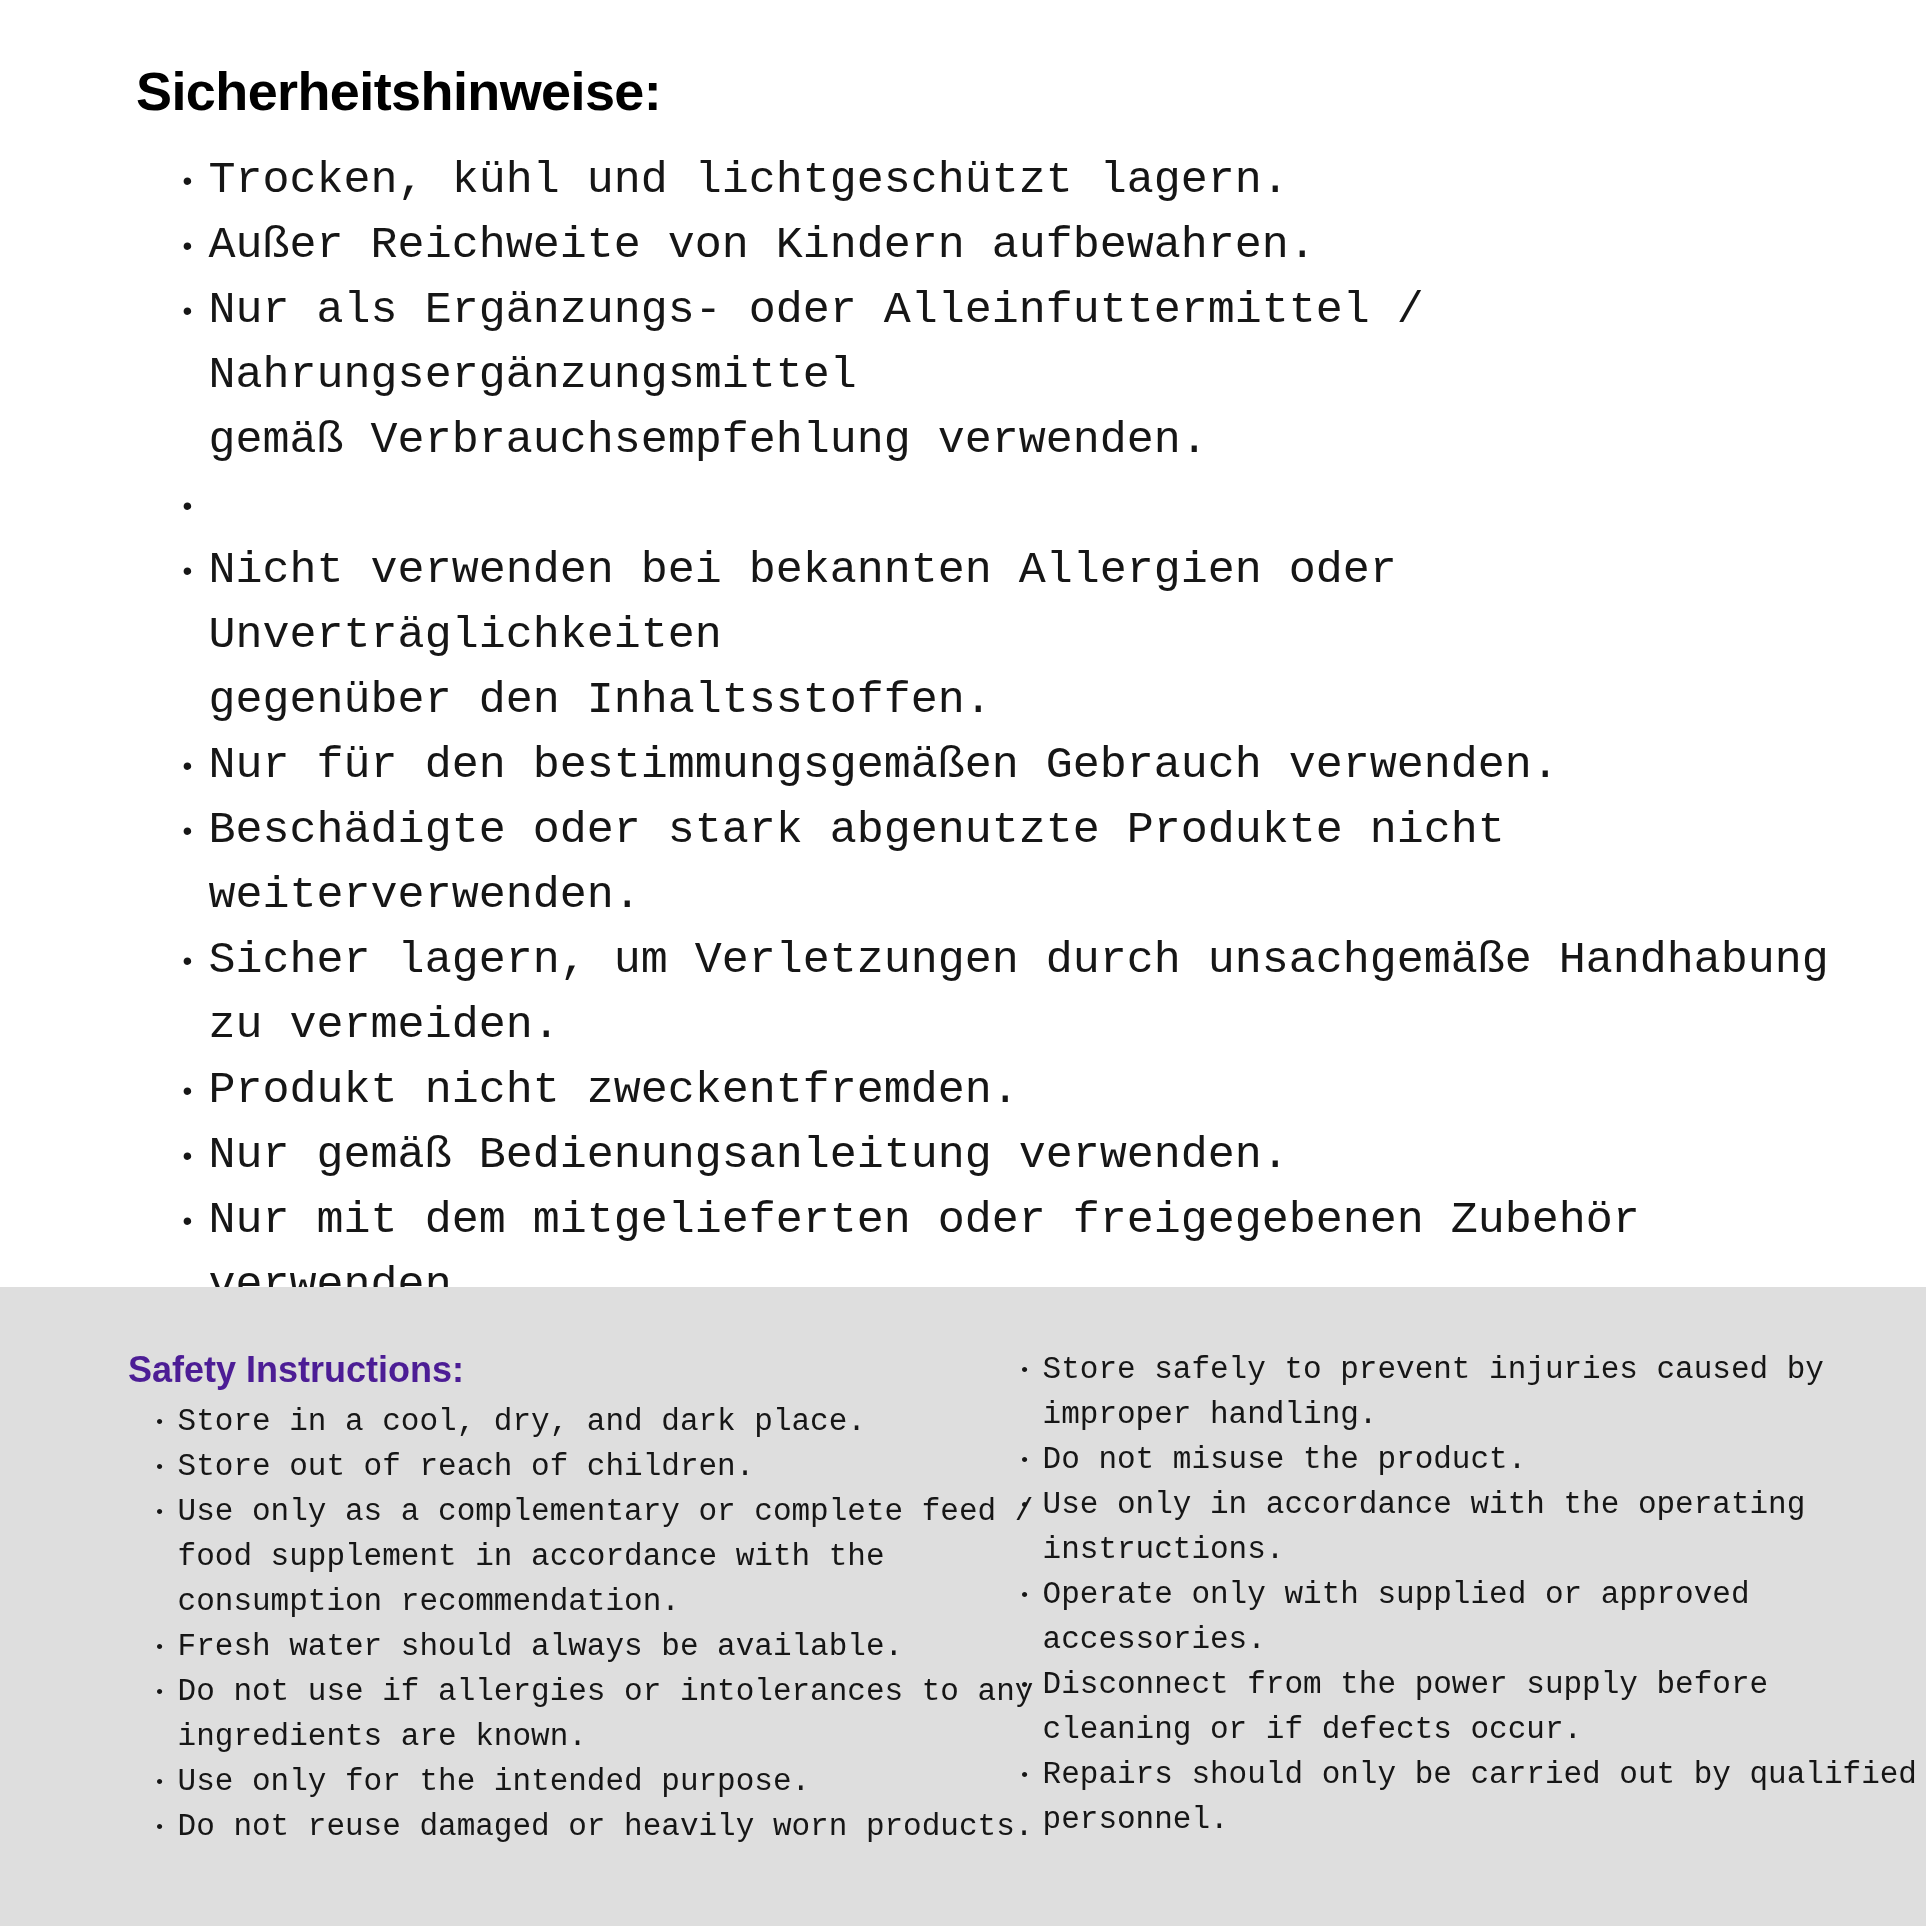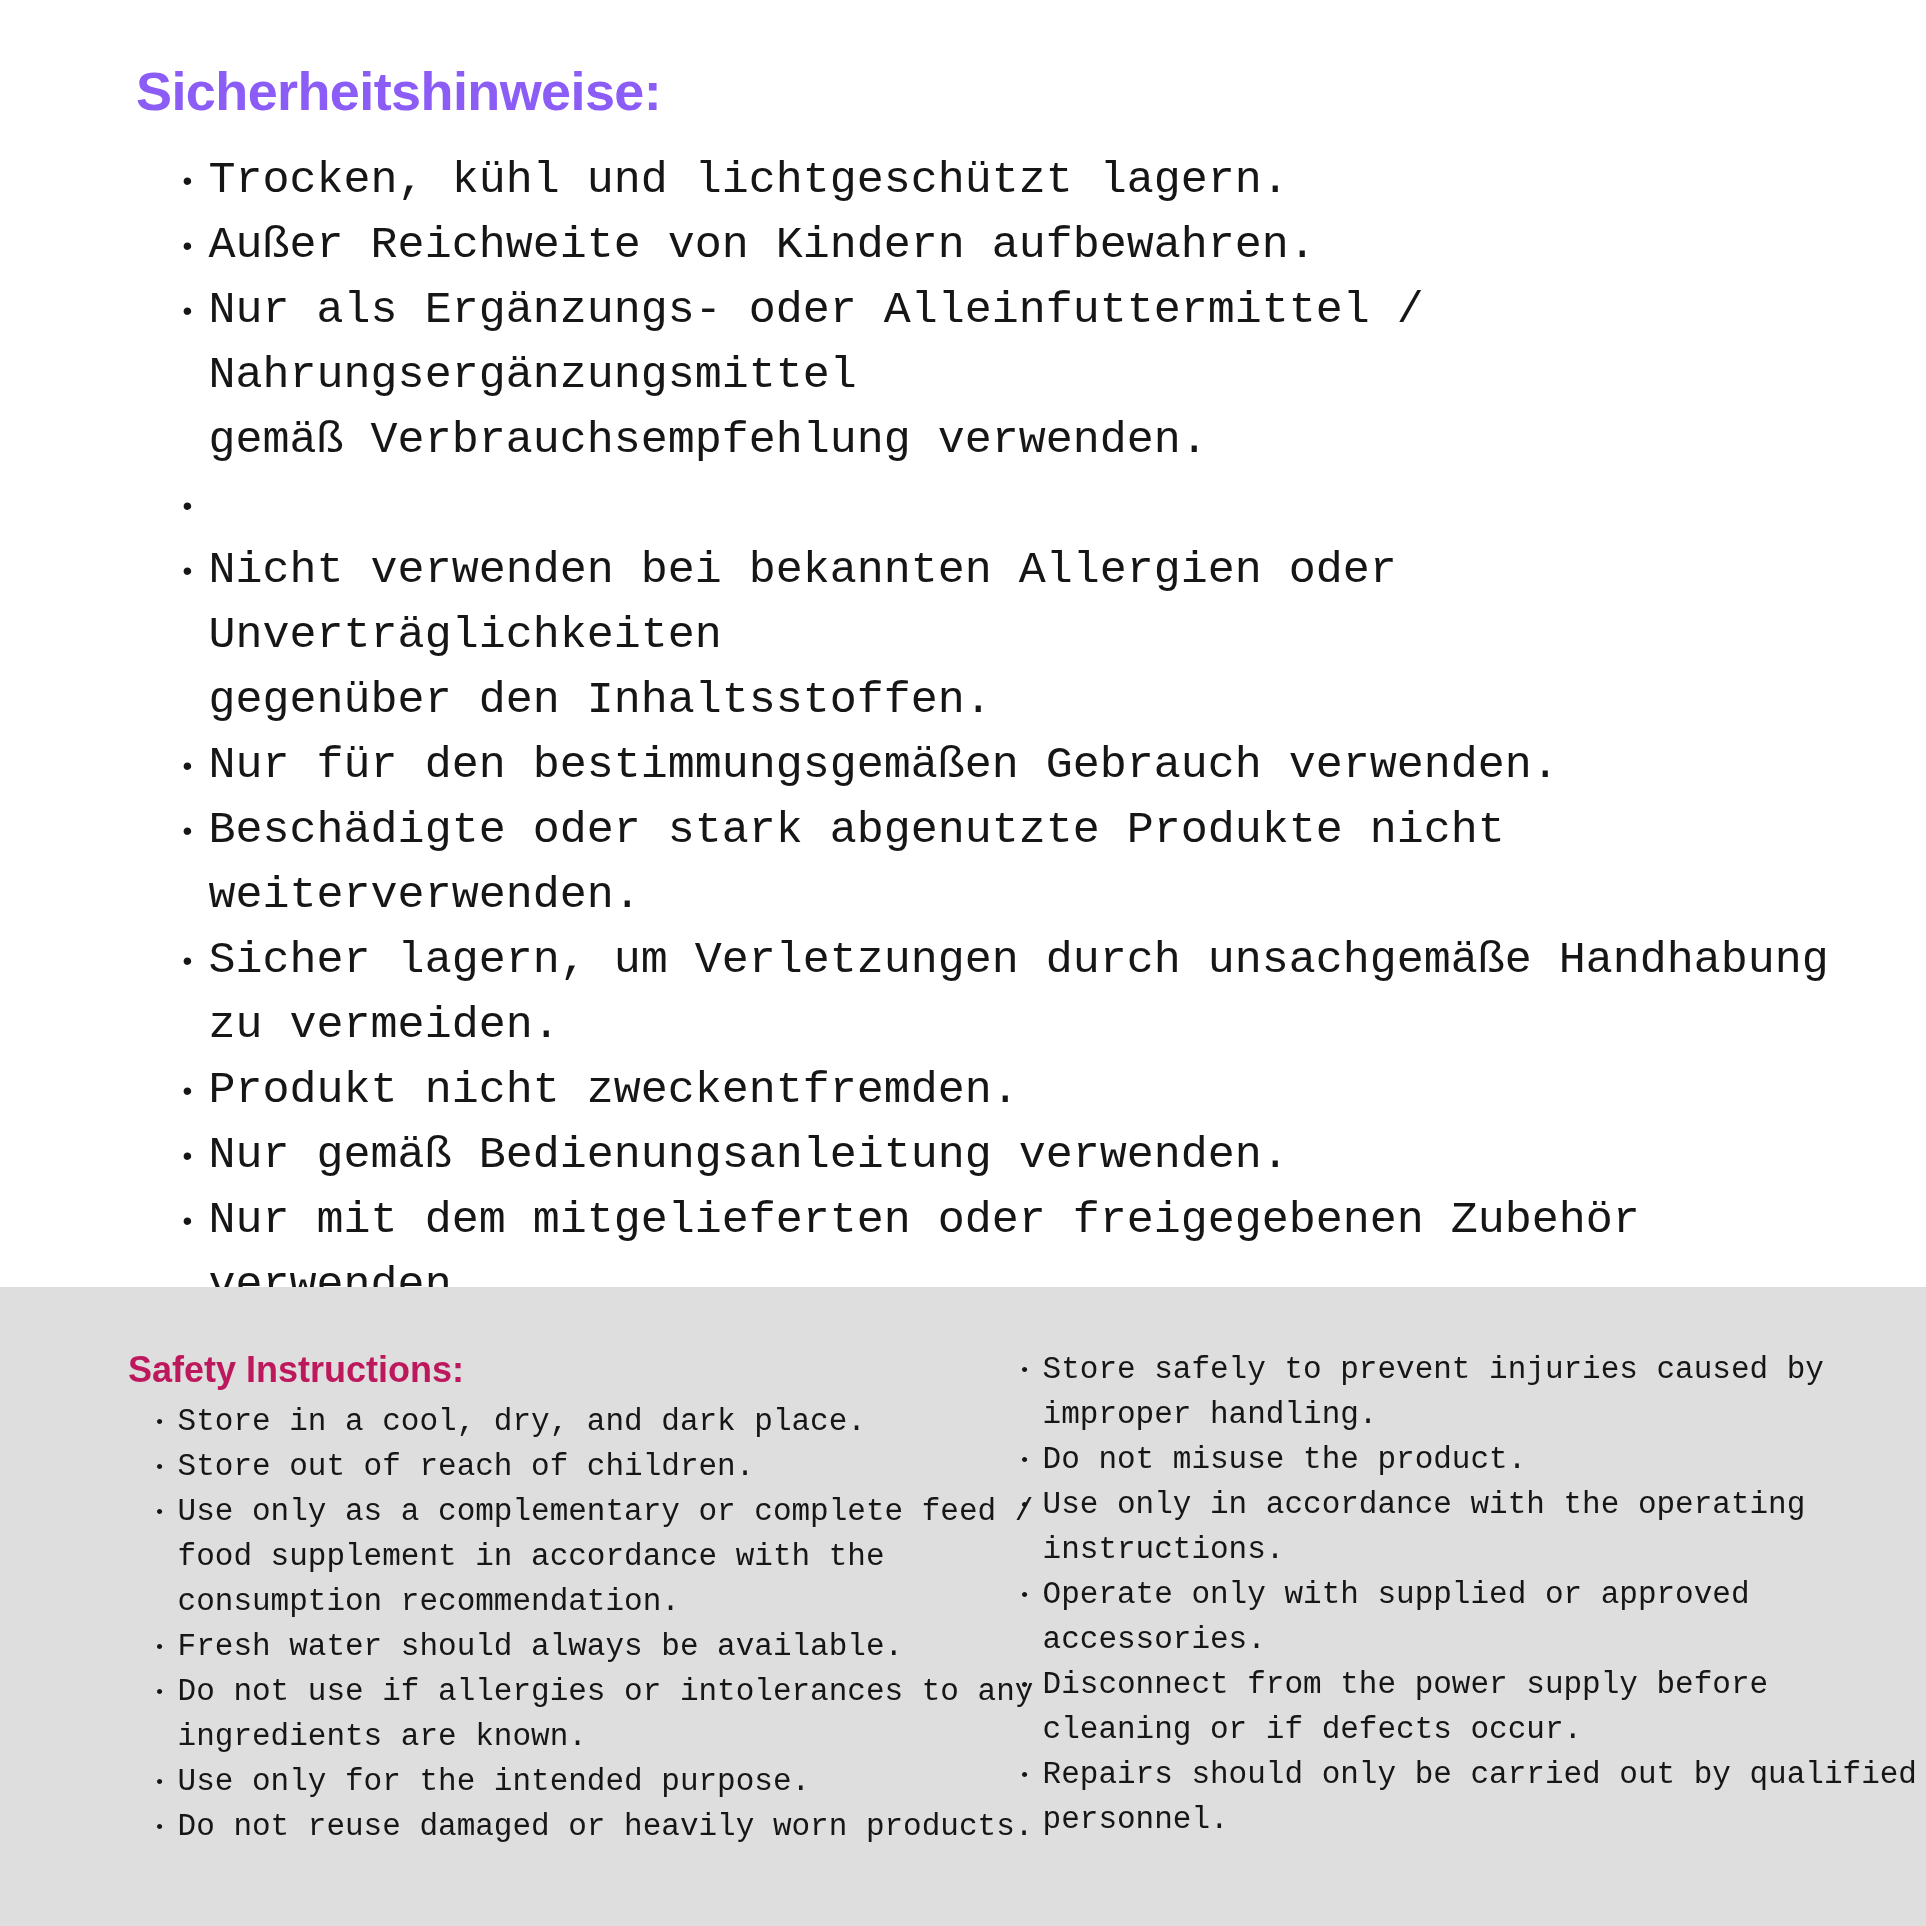--- a/index.html
+++ b/index.html
@@ -27,21 +27,21 @@
   }
   .de-heading {
     position: absolute;
     left: 136px;
     top: 63px;
     margin: 0;
     font-size: 54px;
     line-height: 56px;
     font-weight: bold;
     letter-spacing: -0.6px;
-    color: #8b5cf6;
+    color: #000000;
   }
   ul.blist {
     list-style: none;
     margin: 0;
     padding: 0;
   }
   ul.blist li {
     display: flex;
     align-items: stretch;
   }
@@ -78,21 +78,21 @@
     background: #dedede;
   }
   .en-heading {
     position: absolute;
     left: 128px;
     top: 60px;
     margin: 0;
     font-size: 36px;
     line-height: 45px;
     font-weight: bold;
-    color: #be185d;
+    color: #4c1d95;
   }
   .en-list li {
     font-size: 31px;
     line-height: 45px;
   }
   .en-list .marker {
     width: 13px;
     margin-right: 11.6px;
     font-size: 19px;
     line-height: 45px;

